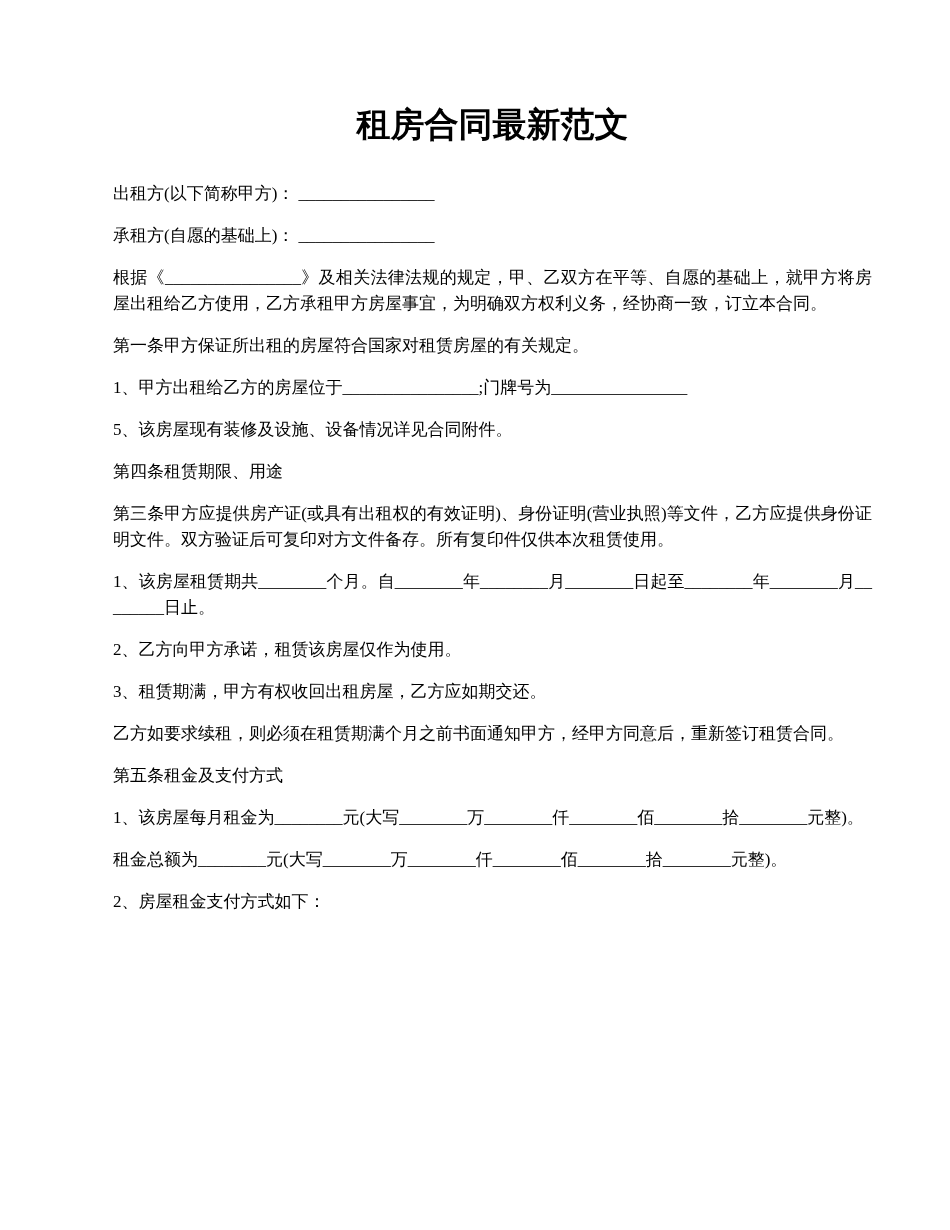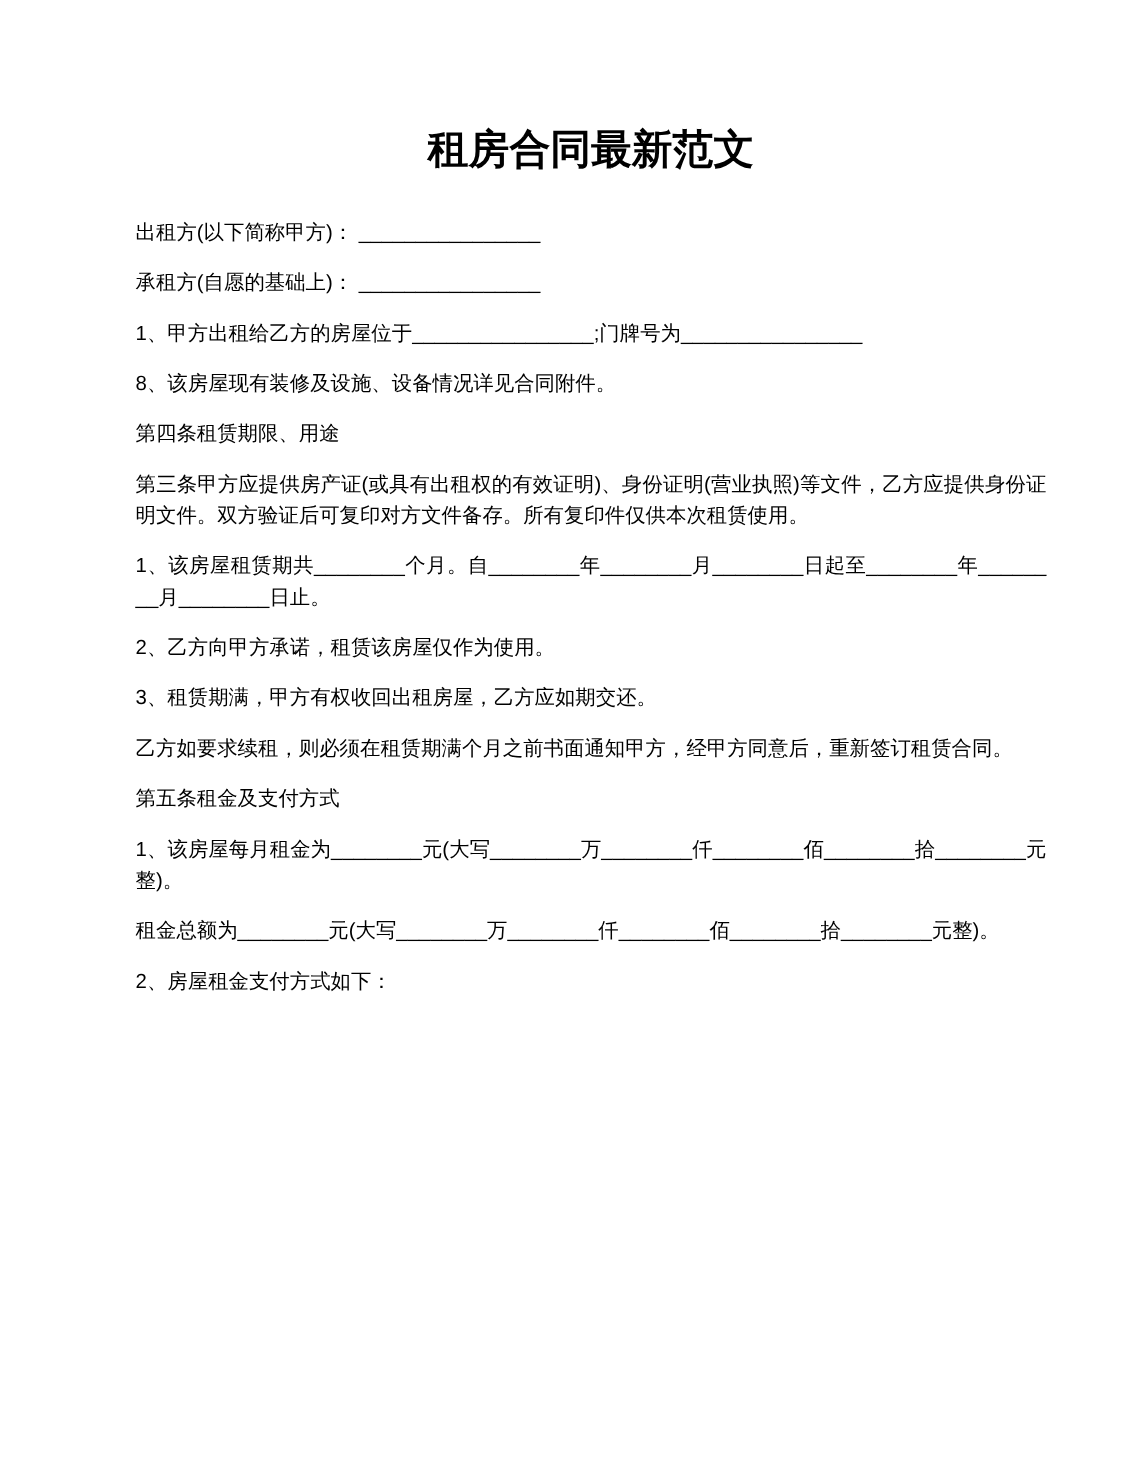--- a/index.html
+++ b/index.html
@@ -12,21 +12,21 @@
     height: 1230px;
     overflow: hidden;
   }
   .page {
     box-sizing: border-box;
     width: 950px;
     height: 1230px;
     padding: 104px 78px 0 113px;
     background: #ffffff;
     color: #000000;
-    font-family: Liberation Sans, sans-serif;
+    font-family: Liberation Serif, serif;
   }
   .doc-title {
     margin: 0 0 34px 0;
     font-size: 34px;
     font-weight: 700;
     line-height: 1.25;
     text-align: center;
     color: #000000;
   }
   .para {
@@ -39,22 +39,24 @@
   }
 </style>
 </head>
 <body>
 
 <div class="page">
   <h1 class="doc-title">租房合同最新范文</h1>
 
   <p class="para">出租方(以下简称甲方)： ________________</p>
   <p class="para">承租方(自愿的基础上)： ________________</p>
+  <p class="para">根据《________________》及相关法律法规的规定，甲、乙双方在平等、自愿的基础上，就甲方将房屋出租给乙方使用，乙方承租甲方房屋事宜，为明确双方权利义务，经协商一致，订立本合同。</p>
+  <p class="para">第一条甲方保证所出租的房屋符合国家对租赁房屋的有关规定。</p>
   <p class="para">1、甲方出租给乙方的房屋位于________________;门牌号为________________</p>
-  <p class="para">8、该房屋现有装修及设施、设备情况详见合同附件。</p>
+  <p class="para">5、该房屋现有装修及设施、设备情况详见合同附件。</p>
   <p class="para">第四条租赁期限、用途</p>
   <p class="para">第三条甲方应提供房产证(或具有出租权的有效证明)、身份证明(营业执照)等文件，乙方应提供身份证明文件。双方验证后可复印对方文件备存。所有复印件仅供本次租赁使用。</p>
   <p class="para">1、该房屋租赁期共________个月。自________年________月________日起至________年________月________日止。</p>
   <p class="para">2、乙方向甲方承诺，租赁该房屋仅作为使用。</p>
   <p class="para">3、租赁期满，甲方有权收回出租房屋，乙方应如期交还。</p>
   <p class="para">乙方如要求续租，则必须在租赁期满个月之前书面通知甲方，经甲方同意后，重新签订租赁合同。</p>
   <p class="para">第五条租金及支付方式</p>
   <p class="para">1、该房屋每月租金为________元(大写________万________仟________佰________拾________元整)。</p>
   <p class="para">租金总额为________元(大写________万________仟________佰________拾________元整)。</p>
   <p class="para">2、房屋租金支付方式如下：</p>

